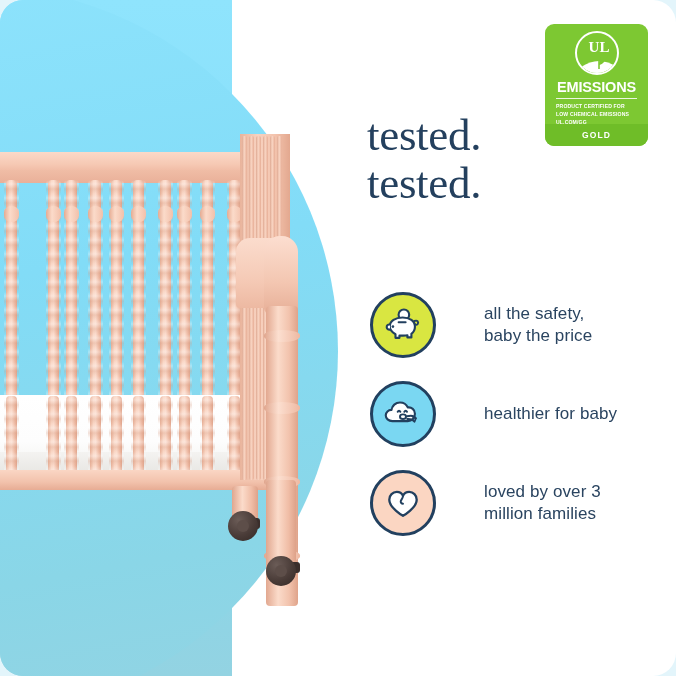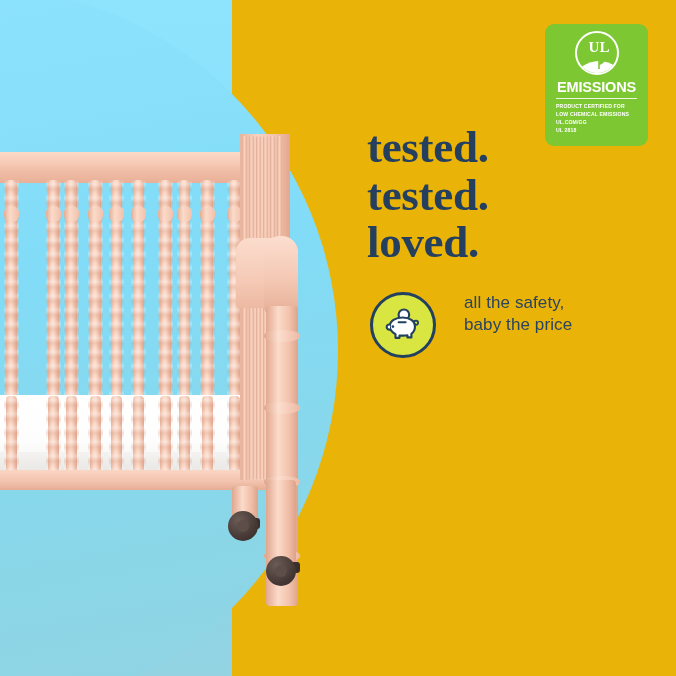--- a/index.html
+++ b/index.html
@@ -1,21 +1,21 @@
 <!DOCTYPE html>
 <html><head>
 <meta charset="utf-8">
 <style>
   html,body{margin:0;padding:0;}
   body{
     width:676px;height:676px;overflow:hidden;
     background:#e3f5fb;
     font-family:"Liberation Sans", sans-serif;
   }
-  #stage{position:relative;width:676px;height:676px;overflow:hidden;background:#eab308;}
+  #stage{position:relative;width:676px;height:676px;overflow:hidden;background:#ffffff;border-radius:23px;}
 
   
   .hero{position:absolute;left:0;top:0;width:360px;height:676px;overflow:hidden;}
   .blue-circle{
     position:absolute;
     left:-392px;top:-14px;
     width:730px;height:730px;
     border-radius:50%;
     background:linear-gradient(170deg,#8fe4fd 0%,#82dcf7 42%,#8ad6e7 78%,#93d3e2 100%);
   }
@@ -127,27 +127,26 @@
   .caster-arm{
     position:absolute;width:14px;height:11px;
     background:#3a2e2b;border-radius:3px;
   }
 
   
   .headline{
     position:absolute;left:367px;top:112px;width:290px;
     font-family:"Liberation Serif", serif;
     color:#24405e;
-    font-size:45px;line-height:1.06;font-weight:700;
+    font-size:45px;line-height:1.06;font-weight:400;
     letter-spacing:-0.3px;
-    margin-top:12px;
   }
 
   .features{position:absolute;left:370px;top:292px;width:300px;}
-  .feature{display:flex;margin-bottom:23px;}
+  .feature{display:flex;align-items:center;margin-bottom:23px;gap:20px;}
   .f-ico{
     width:66px;height:66px;border-radius:50%;
     border:3px solid #22405f;
     flex:0 0 66px;
     display:flex;align-items:center;justify-content:center;
     box-sizing:border-box;
   }
   .f-ico.green{background:#d9e641;}
   .f-ico.blue{background:#7ad7f2;}
   .f-ico.peach{background:#fbd6c2;}
@@ -277,26 +276,26 @@
       </svg>
     </div>
     <div class="badge-name">EMISSIONS</div>
     <div class="badge-rule"></div>
     <div class="badge-fine">
       <div>PRODUCT CERTIFIED FOR</div>
       <div>LOW CHEMICAL EMISSIONS</div>
       <div>UL.COM/GG</div>
       <div>UL 2818</div>
     </div>
+    <div class="badge-gold">GOLD</div>
   </div>
 
   <div class="headline">
     <div>tested.</div>
     <div>tested.</div>
-    <div>loved.</div>
   </div>
 
   <div class="features">
 
     <div class="feature">
       <div class="f-ico green">
         <svg viewBox="0 0 52 52" width="46" height="46" aria-hidden="true">
           <g fill="#ffffff" stroke="#22405f" stroke-width="2.4" stroke-linecap="round" stroke-linejoin="round">
             <circle cx="27" cy="14.5" r="6"></circle>
             <path d="M11 27.5 C11 21.5 17.5 17.5 25.5 17.5 C33.5 17.5 39.5 21.5 39.5 28
@@ -309,16 +308,49 @@
           <path d="M39 21.5 C42.5 20 44 23 42.5 25 C41.4 26.4 39.6 26 39.2 24.6" fill="none" stroke="#22405f" stroke-width="2.2" stroke-linecap="round"></path>
           <path d="M21 22.8 L29 22.8" stroke="#22405f" stroke-width="2.2" stroke-linecap="round"></path>
         </svg>
       </div>
       <div class="f-text">
         <div>all the safety,</div>
         <div>baby the price</div>
       </div>
     </div>
 
-
+    <div class="feature">
+      <div class="f-ico blue">
+        <svg viewBox="0 0 52 52" width="46" height="46" aria-hidden="true">
+          <path d="M14 34 C9.5 34 6.5 31 6.5 27.5 C6.5 24 9.5 21.2 13 21.4
+                   C13.6 16.5 17.6 13 22.6 13 C26.6 13 30 15.3 31.4 18.6
+                   C35.6 18 39.5 21.2 39.5 25.6 C39.5 30.3 36 34 31.4 34 Z" fill="#ffffff" stroke="#22405f" stroke-width="2.4" stroke-linejoin="round"></path>
+          <path d="M20 23.5 C20.8 22 22.2 22 23 23.5" fill="none" stroke="#22405f" stroke-width="2.2" stroke-linecap="round"></path>
+          <path d="M27.5 23.5 C28.3 22 29.7 22 30.5 23.5" fill="none" stroke="#22405f" stroke-width="2.2" stroke-linecap="round"></path>
+          <ellipse cx="26" cy="29" rx="3.4" ry="2.6" fill="none" stroke="#22405f" stroke-width="2.2"></ellipse>
+          <path d="M30.5 28.6 C35 27.2 39 28.5 40.5 30.8" fill="none" stroke="#22405f" stroke-width="2.2" stroke-linecap="round"></path>
+          <path d="M30.8 31.6 C34.5 31.4 37.6 32.6 39 34.6" fill="none" stroke="#22405f" stroke-width="2.2" stroke-linecap="round"></path>
+          <path d="M40.5 30.8 L37.6 30.2 M40.5 30.8 L39.6 33.4" fill="none" stroke="#22405f" stroke-width="2" stroke-linecap="round"></path>
+        </svg>
+      </div>
+      <div class="f-text">
+        <div>healthier for baby</div>
+      </div>
+    </div>
+
+    <div class="feature">
+      <div class="f-ico peach">
+        <svg viewBox="0 0 52 52" width="46" height="46" aria-hidden="true">
+          <path d="M26 40.5 C26 40.5 10.5 31.5 10.5 22.2
+                   C10.5 17.2 14.4 13.5 19 13.5 C22.3 13.5 24.8 15.4 26 17.8
+                   C27.2 15.4 29.7 13.5 33 13.5 C37.6 13.5 41.5 17.2 41.5 22.2
+                   C41.5 31.5 26 40.5 26 40.5 Z" fill="#ffffff" stroke="#22405f" stroke-width="2.6" stroke-linejoin="round"></path>
+          <path d="M26 17.8 C26 21 23.4 22.4 23.4 24.4 C23.4 25.8 24.6 26.8 26 26.8" fill="none" stroke="#22405f" stroke-width="2.2" stroke-linecap="round"></path>
+        </svg>
+      </div>
+      <div class="f-text">
+        <div>loved by over 3</div>
+        <div>million families</div>
+      </div>
+    </div>
 
   </div>
 </div>
 
 </body></html>

